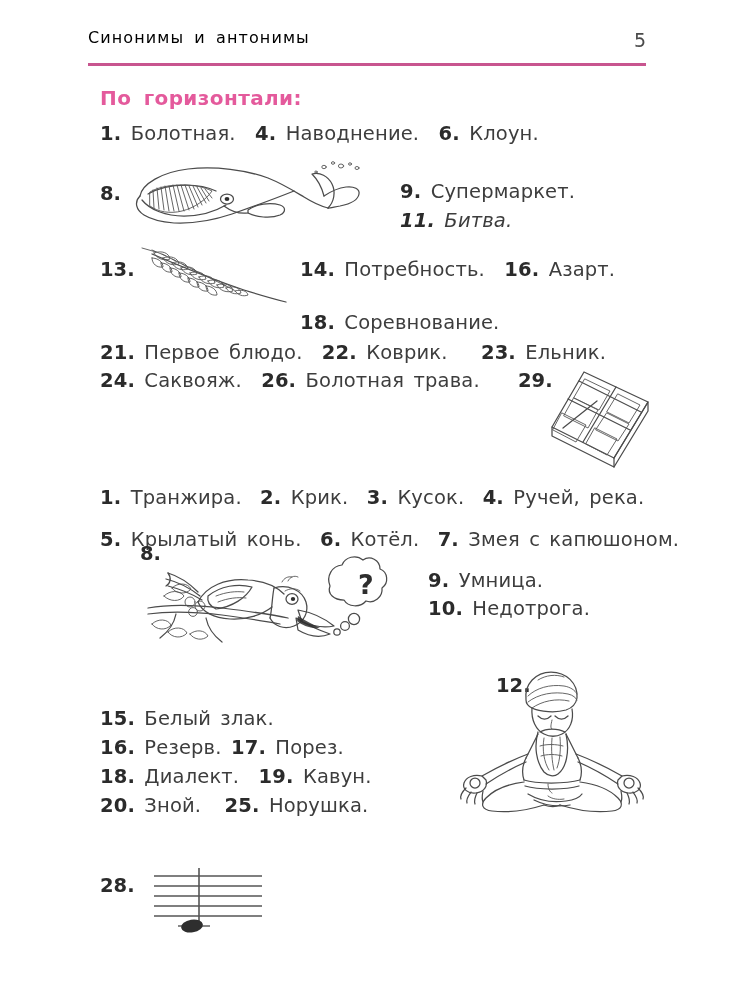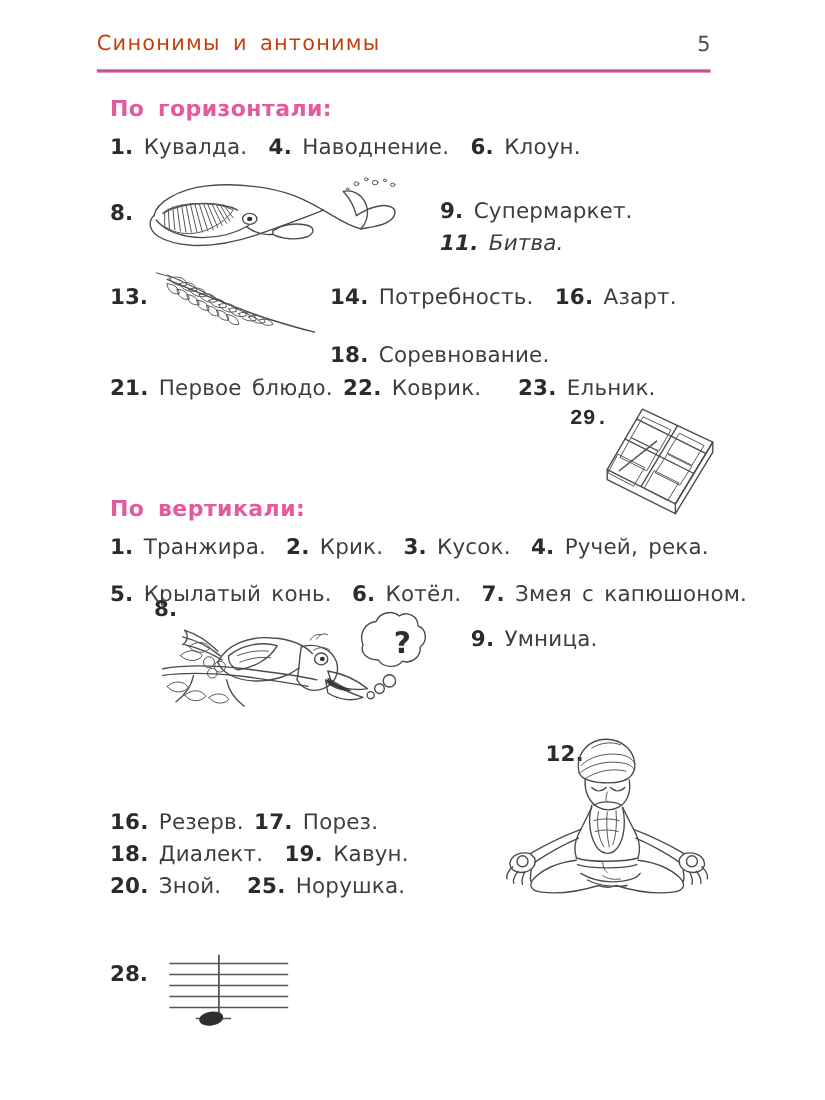--- a/index.html
+++ b/index.html
@@ -27,24 +27,24 @@
     position: absolute;
     left: 88px;
     top: 28px;
     width: 558px;
     height: 40px;
   }
   .header-title {
     position: absolute;
     left: 0;
     top: 0;
-    font-size: 19px;
+    font-size: 16px;
     letter-spacing: 1.1px;
     word-spacing: 4px;
-    color: #c2410c;
+    color: #000000;
     white-space: nowrap;
   }
   .header-pageno {
     position: absolute;
     right: 0;
     top: 1px;
     font-size: 19px;
     color: #4a4a4a;
   }
   .header-rule {
@@ -127,21 +127,21 @@
   <div class="header">
     <div class="header-title">Синонимы  и  антонимы</div>
     <div class="header-pageno">5</div>
   </div>
   <div class="header-rule"></div>
 
   <div class="section-head" style="left:100px; top:86px;">По  горизонтали:</div>
 
   <div class="clue-line" style="left:100px; top:122px;">
     <span class="num">1.</span>
-    <span>Кувалда.</span>
+    <span>Болотная.</span>
     <span class="num" style="margin-left:10px;">4.</span>
     <span>Наводнение.</span>
     <span class="num" style="margin-left:10px;">6.</span>
     <span>Клоун.</span>
   </div>
 
   <div class="num-standalone" style="left:100px; top:182px;">8.</div>
   <div class="art" style="left:128px; top:158px;">
     <svg width="235" height="80" viewBox="0 0 235 80">
 
@@ -249,28 +249,34 @@
   </div>
 
   <div class="clue-line" style="left:300px; top:311px;">
     <span class="num">18.</span>
     <span>Соревнование.</span>
   </div>
 
   <div class="clue-line" style="left:100px; top:341px;">
     <span class="num">21.</span>
     <span>Первое  блюдо.</span>
-    <span class="num" style="">22.</span>
+    <span class="num" style="margin-left:10px;">22.</span>
     <span>Коврик.</span>
     <span class="num" style="margin-left:24px;">23.</span>
     <span>Ельник.</span>
   </div>
 
-
-  <div class="num-standalone" style="left:518px; top:369px;font-family:Liberation Mono, monospace;">29.</div>
+  <div class="clue-line" style="left:100px; top:369px;">
+    <span class="num">24.</span>
+    <span>Саквояж.</span>
+    <span class="num" style="margin-left:10px;">26.</span>
+    <span>Болотная  трава.</span>
+  </div>
+
+  <div class="num-standalone" style="left:518px; top:369px;">29.</div>
   <div class="art" style="left:548px; top:366px;">
     <svg width="110" height="105" viewBox="0 0 110 105">
       <g class="ink">
 
         <path d="M36,6 L100,36 L66,92 L4,61 Z"></path>
 
         <path d="M4,61 L4,70 L66,101 L66,92"></path>
         <path d="M66,92 L100,36 L100,45 L66,101"></path>
 
         <path d="M20,33 L82,64"></path>
@@ -281,21 +287,20 @@
         <path class="ink-thin" d="M37,13 L62,25 L51,44 L26,32 Z"></path>
         <path class="ink-thin" d="M70,28 L92,39 L81,57 L59,46 Z"></path>
         <path class="ink-thin" d="M26,32 L50,44 L40,62 L16,50 Z"></path>
         <path class="ink-thin" d="M59,47 L81,58 L70,75 L48,64 Z"></path>
         <path class="ink-thin" d="M16,51 L40,63 L30,80 L7,68 Z" transform="translate(-2,-4)"></path>
         <path class="ink-thin" d="M48,65 L70,76 L60,92 L39,81 Z" transform="translate(-1,-3)"></path>
       </g>
     </svg>
   </div>
 
-  <div class="section-head" style="left:100px; top:450px;">По  вертикали:</div>
 
   <div class="clue-line" style="left:100px; top:486px;">
     <span class="num">1.</span>
     <span>Транжира.</span>
     <span class="num" style="margin-left:9px;">2.</span>
     <span>Крик.</span>
     <span class="num" style="margin-left:9px;">3.</span>
     <span>Кусок.</span>
     <span class="num" style="margin-left:9px;">4.</span>
     <span>Ручей,  река.</span>
@@ -372,20 +377,24 @@
                            C259,47 250,54 242,51 C236,58 224,57 220,50
                            C210,50 203,44 206,36 Z" transform="translate(-22,-2)"></path>
       <text x="212" y="42" class="ink-fill" style="font-family:'DejaVu Sans','Liberation Sans',sans-serif;font-size:27px;font-weight:bold;">?</text>
     </svg>
   </div>
 
   <div class="clue-line" style="left:428px; top:569px;">
     <span class="num">9.</span>
     <span>Умница.</span>
   </div>
+  <div class="clue-line" style="left:428px; top:597px;">
+    <span class="num">10.</span>
+    <span>Недотрога.</span>
+  </div>
 
   <div class="num-standalone" style="left:496px; top:674px;">12.</div>
   <div class="art" style="left:452px; top:666px;">
     <svg width="190" height="150" viewBox="0 0 190 150">
 
       <path class="ink" d="M74,34 C72,18 84,6 99,6 C114,6 126,17 125,32 C124,38 120,42 114,44
                            C104,47 88,46 80,42 C76,40 74,37 74,34 Z"></path>
       <g class="ink-thin">
         <path d="M76,30 C84,22 98,18 112,20 C118,21 123,24 125,28"></path>
         <path d="M76,36 C86,28 102,25 116,28 C121,29 124,32 125,34"></path>
@@ -447,20 +456,24 @@
       <path class="ink" d="M128,116 C144,118 158,124 166,132 C172,138 170,144 160,145
                            C144,147 124,144 108,139"></path>
       <path class="ink" d="M92,139 C98,141 104,141 108,139"></path>
 
       <path class="ink" d="M76,128 C86,134 100,137 114,135 C122,134 128,131 130,128"></path>
       <path class="ink" d="M82,134 C92,139 106,141 118,139"></path>
       <path class="ink-thin" d="M96,130 C100,133 106,134 112,133"></path>
     </svg>
   </div>
 
+  <div class="clue-line" style="left:100px; top:707px;">
+    <span class="num">15.</span>
+    <span>Белый  злак.</span>
+  </div>
 
   <div class="clue-line" style="left:100px; top:736px;">
     <span class="num">16.</span>
     <span>Резерв.</span>
     <span class="num" style="margin-left:0;">17.</span>
     <span>Порез.</span>
   </div>
 
   <div class="clue-line" style="left:100px; top:765px;">
     <span class="num">18.</span>

